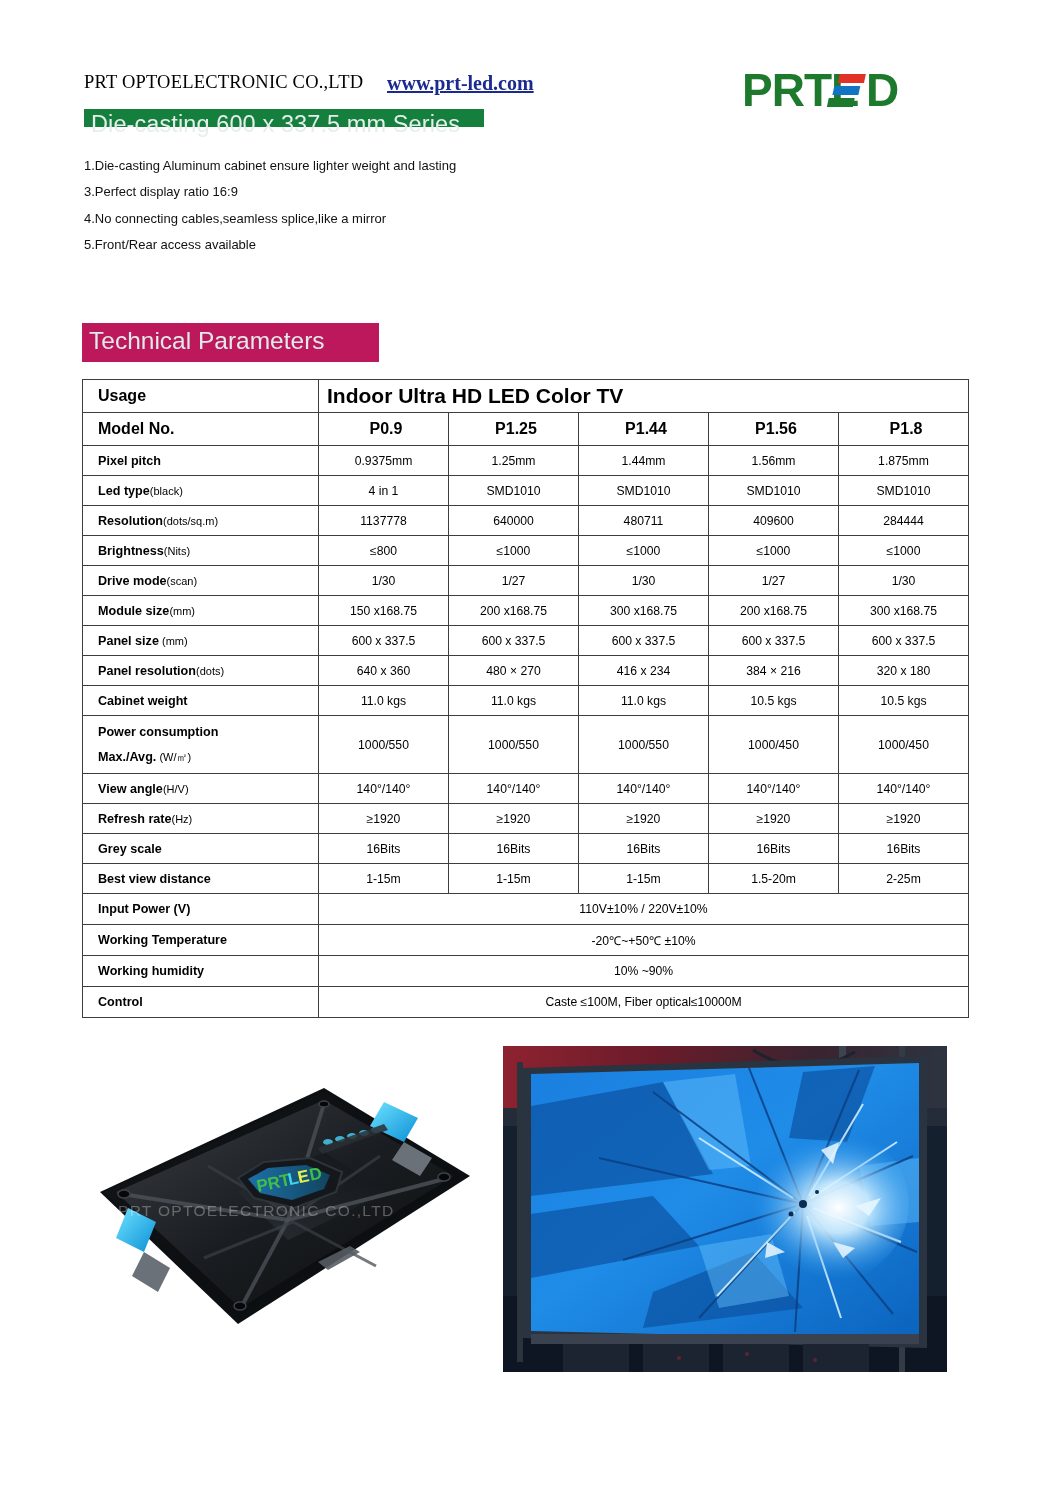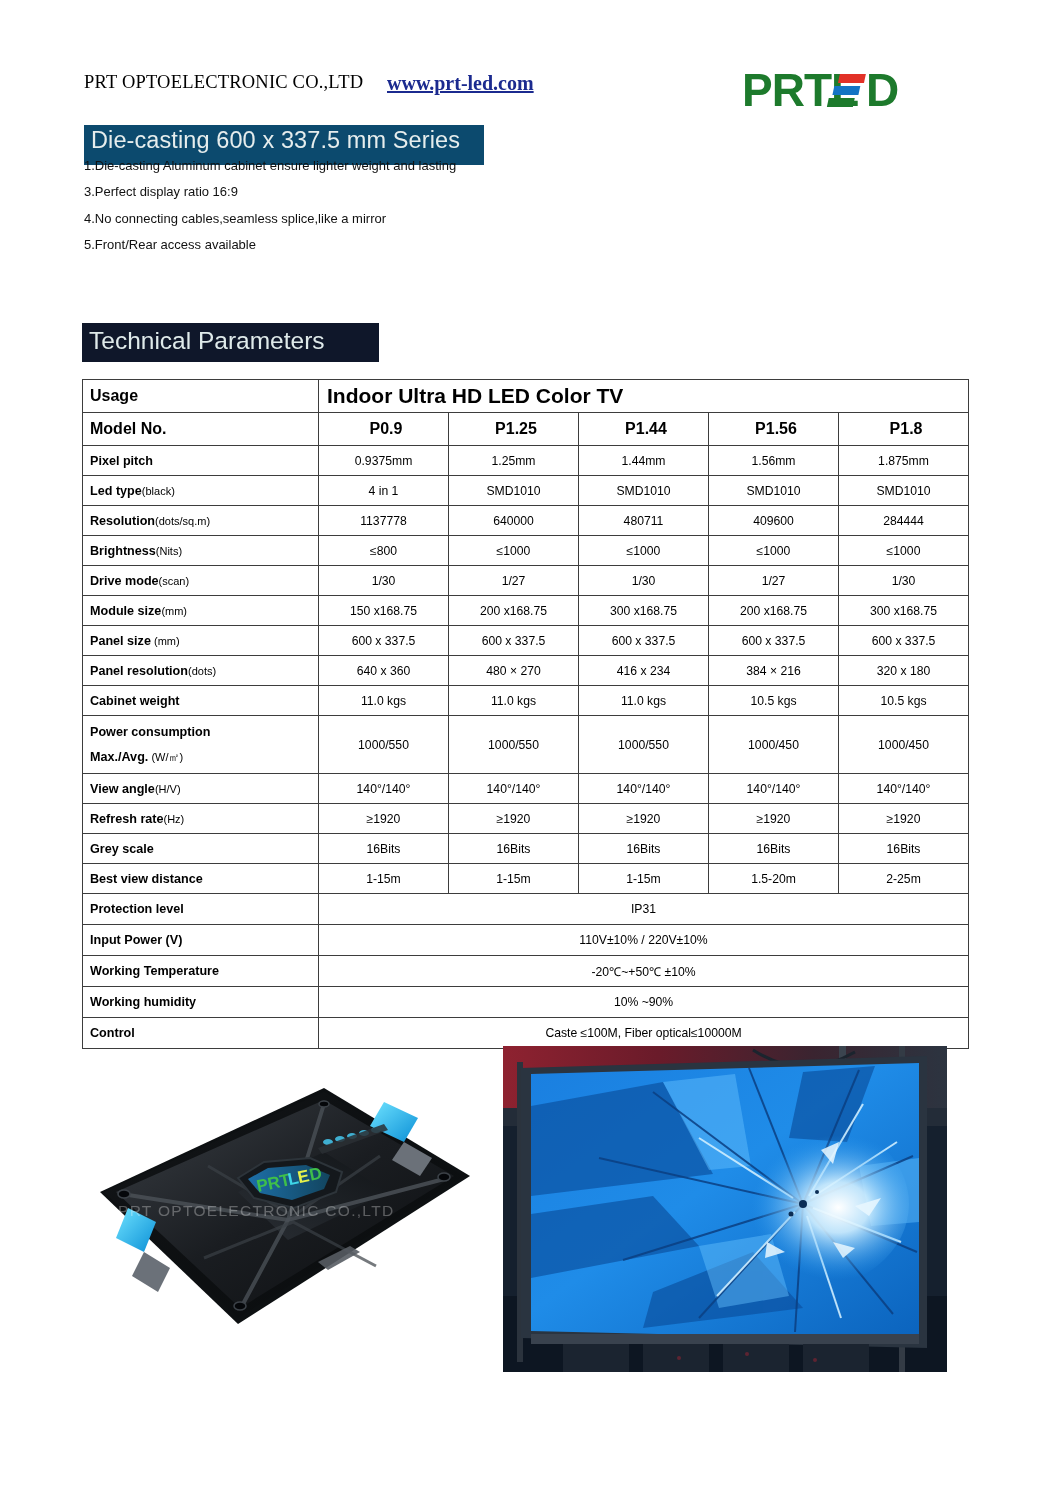--- a/index.html
+++ b/index.html
@@ -56,23 +56,22 @@
     width: 232px;
     height: 54px;
   }
 
   
   .series-banner {
     position: absolute;
     left: 84px;
     top: 109px;
     width: 400px;
-    height: 40px;
-    background: #0c4a6e;
-    margin-top: 16px;
+    height: 18px;
+    background: #15803d;
   }
   .series-banner span {
     position: absolute;
     left: 7px;
     top: 2px;
     font-size: 23.5px;
     color: #e6eded;
     letter-spacing: 0.1px;
     white-space: nowrap;
   }
@@ -92,21 +91,21 @@
     white-space: nowrap;
   }
 
   
   .tech-banner {
     position: absolute;
     left: 82px;
     top: 323px;
     width: 297px;
     height: 39px;
-    background: #0f172a;
+    background: #be185d;
   }
   .tech-banner span {
     position: absolute;
     left: 7px;
     top: 4px;
     font-size: 24.5px;
     color: #dfeaea;
     white-space: nowrap;
   }
 
@@ -124,21 +123,21 @@
     border: 1px solid #3d3d3d;
     padding: 0 8px;
     vertical-align: middle;
     color: #000;
   }
   .spec-table .lbl {
     width: 236px;
     font-weight: bold;
     font-size: 12.6px;
     text-align: left;
-    padding-left: 7px;
+    padding-left: 15px;
   }
   .spec-table .lbl .sub {
     font-weight: normal;
     font-size: 11px;
   }
   .spec-table .val {
     text-align: center;
     font-size: 12.2px;
   }
   .row-std td { height: 29px; }
@@ -369,24 +368,20 @@
       </tr>
       <tr class="row-std">
         <td class="lbl"><span>Best view distance</span><span class="sub"></span></td>
         <td class="val">1-15m</td>
         <td class="val">1-15m</td>
         <td class="val">1-15m</td>
         <td class="val">1.5-20m</td>
         <td class="val">2-25m</td>
       </tr>
 
-      <tr class="row-wide">
-        <td class="lbl">Protection level</td>
-        <td class="val" colspan="5">IP31</td>
-      </tr>
       <tr class="row-wide">
         <td class="lbl">Input Power (V)</td>
         <td class="val" colspan="5">110V±10% / 220V±10%</td>
       </tr>
       <tr class="row-wide">
         <td class="lbl">Working Temperature</td>
         <td class="val" colspan="5">-20℃~+50℃ ±10%</td>
       </tr>
       <tr class="row-wide">
         <td class="lbl">Working humidity</td>

